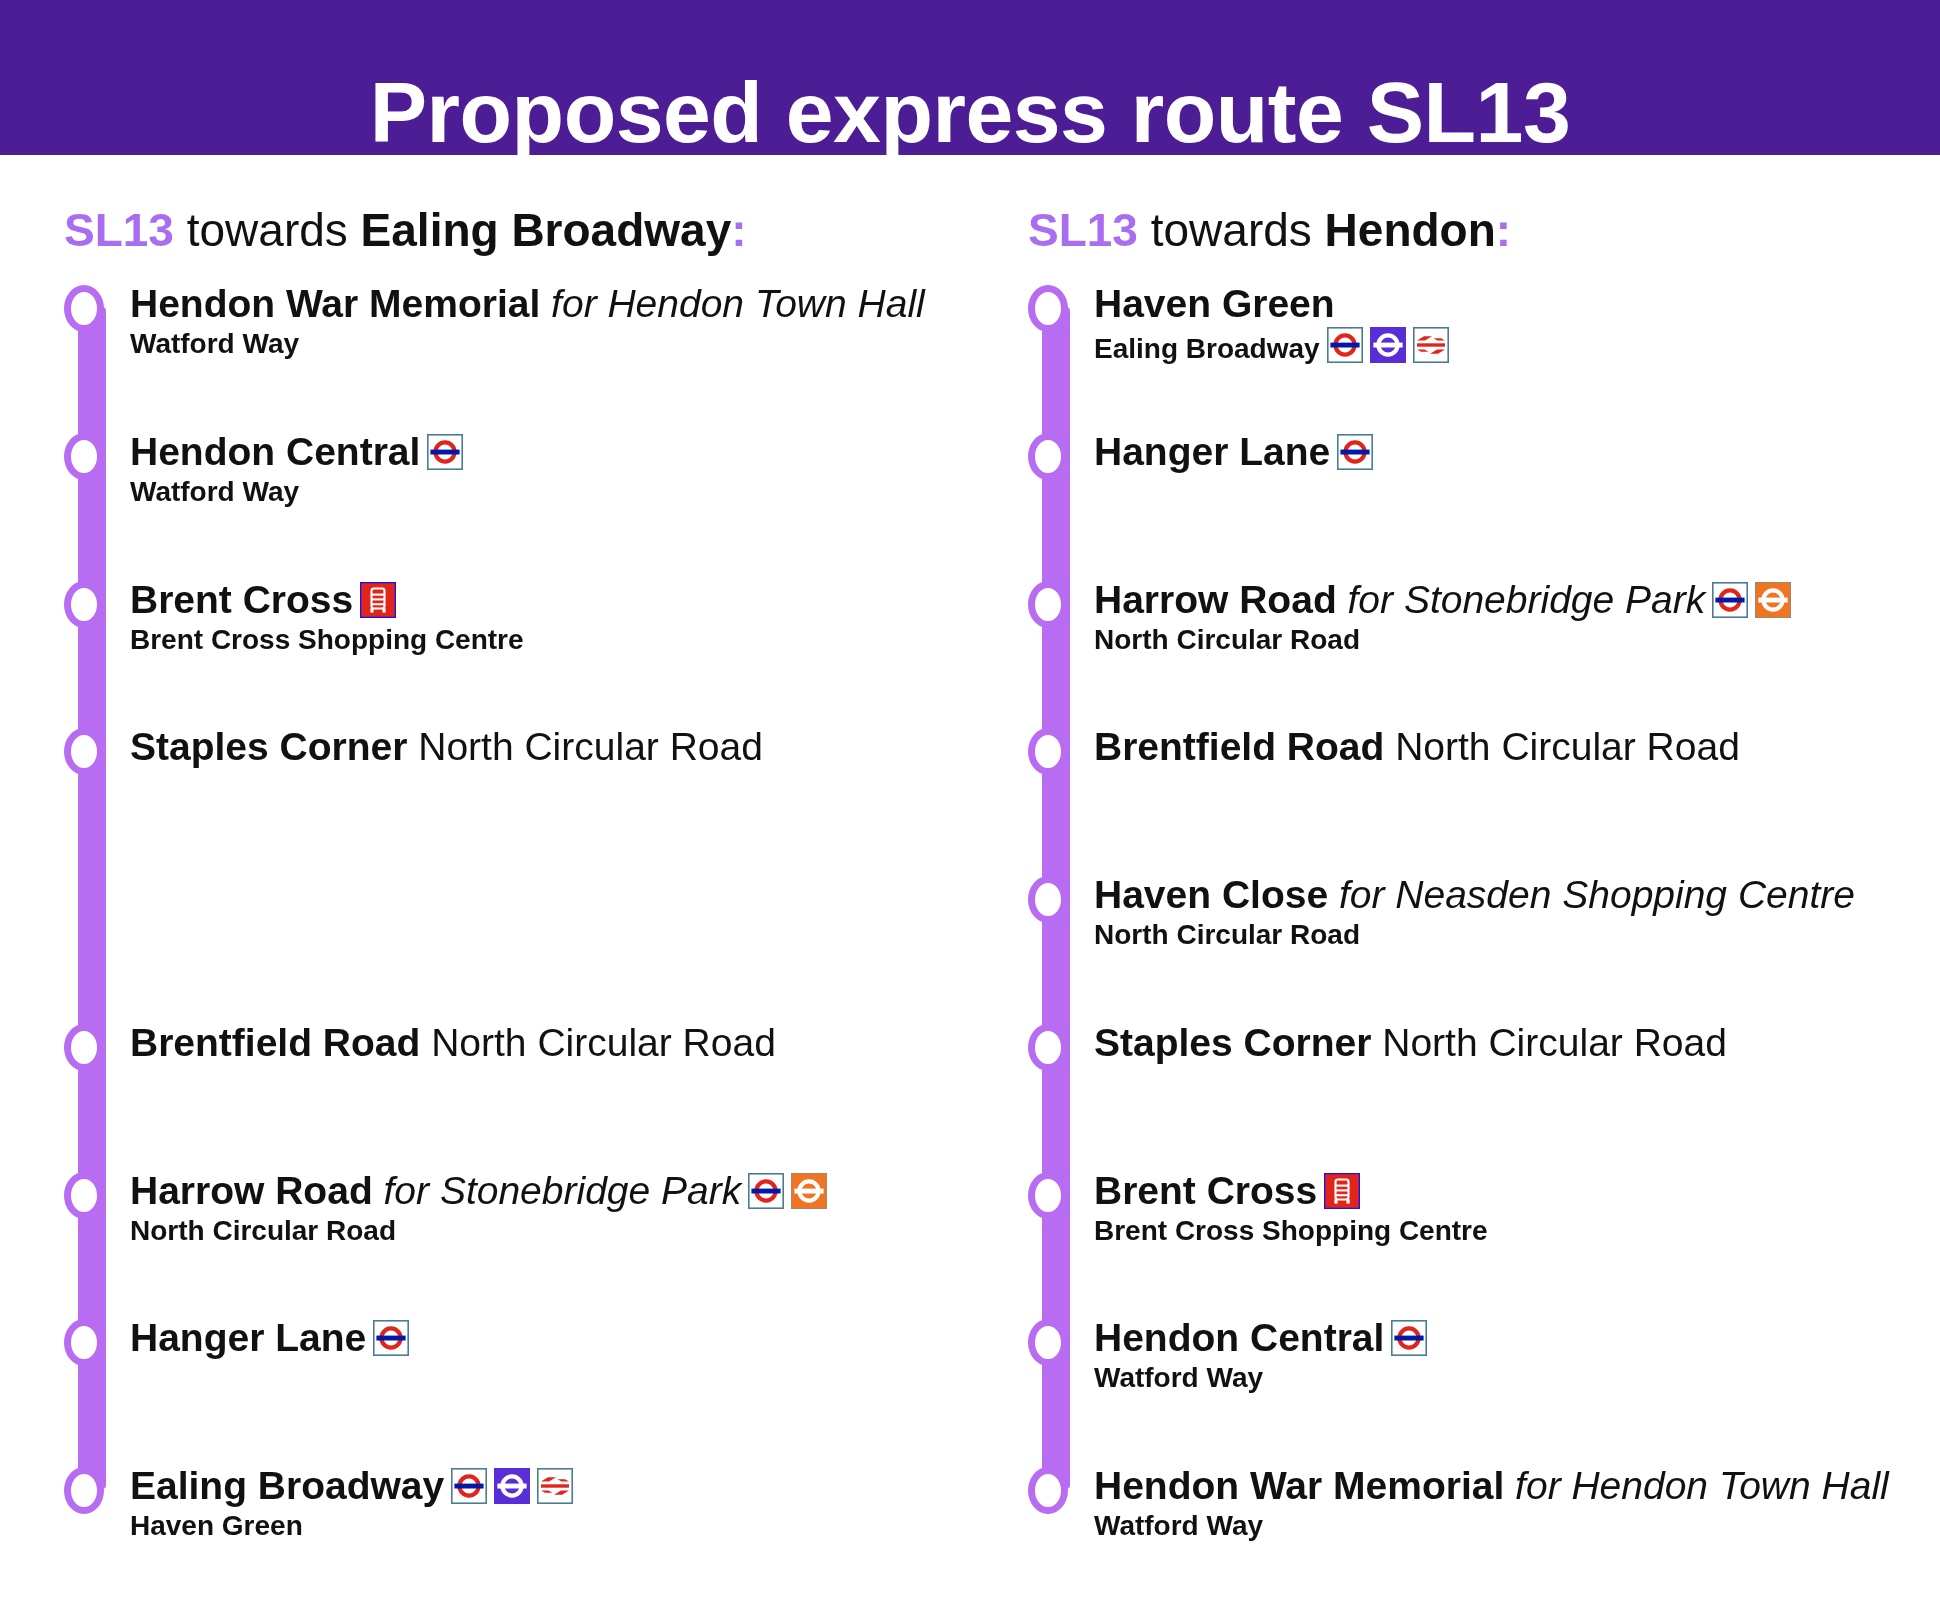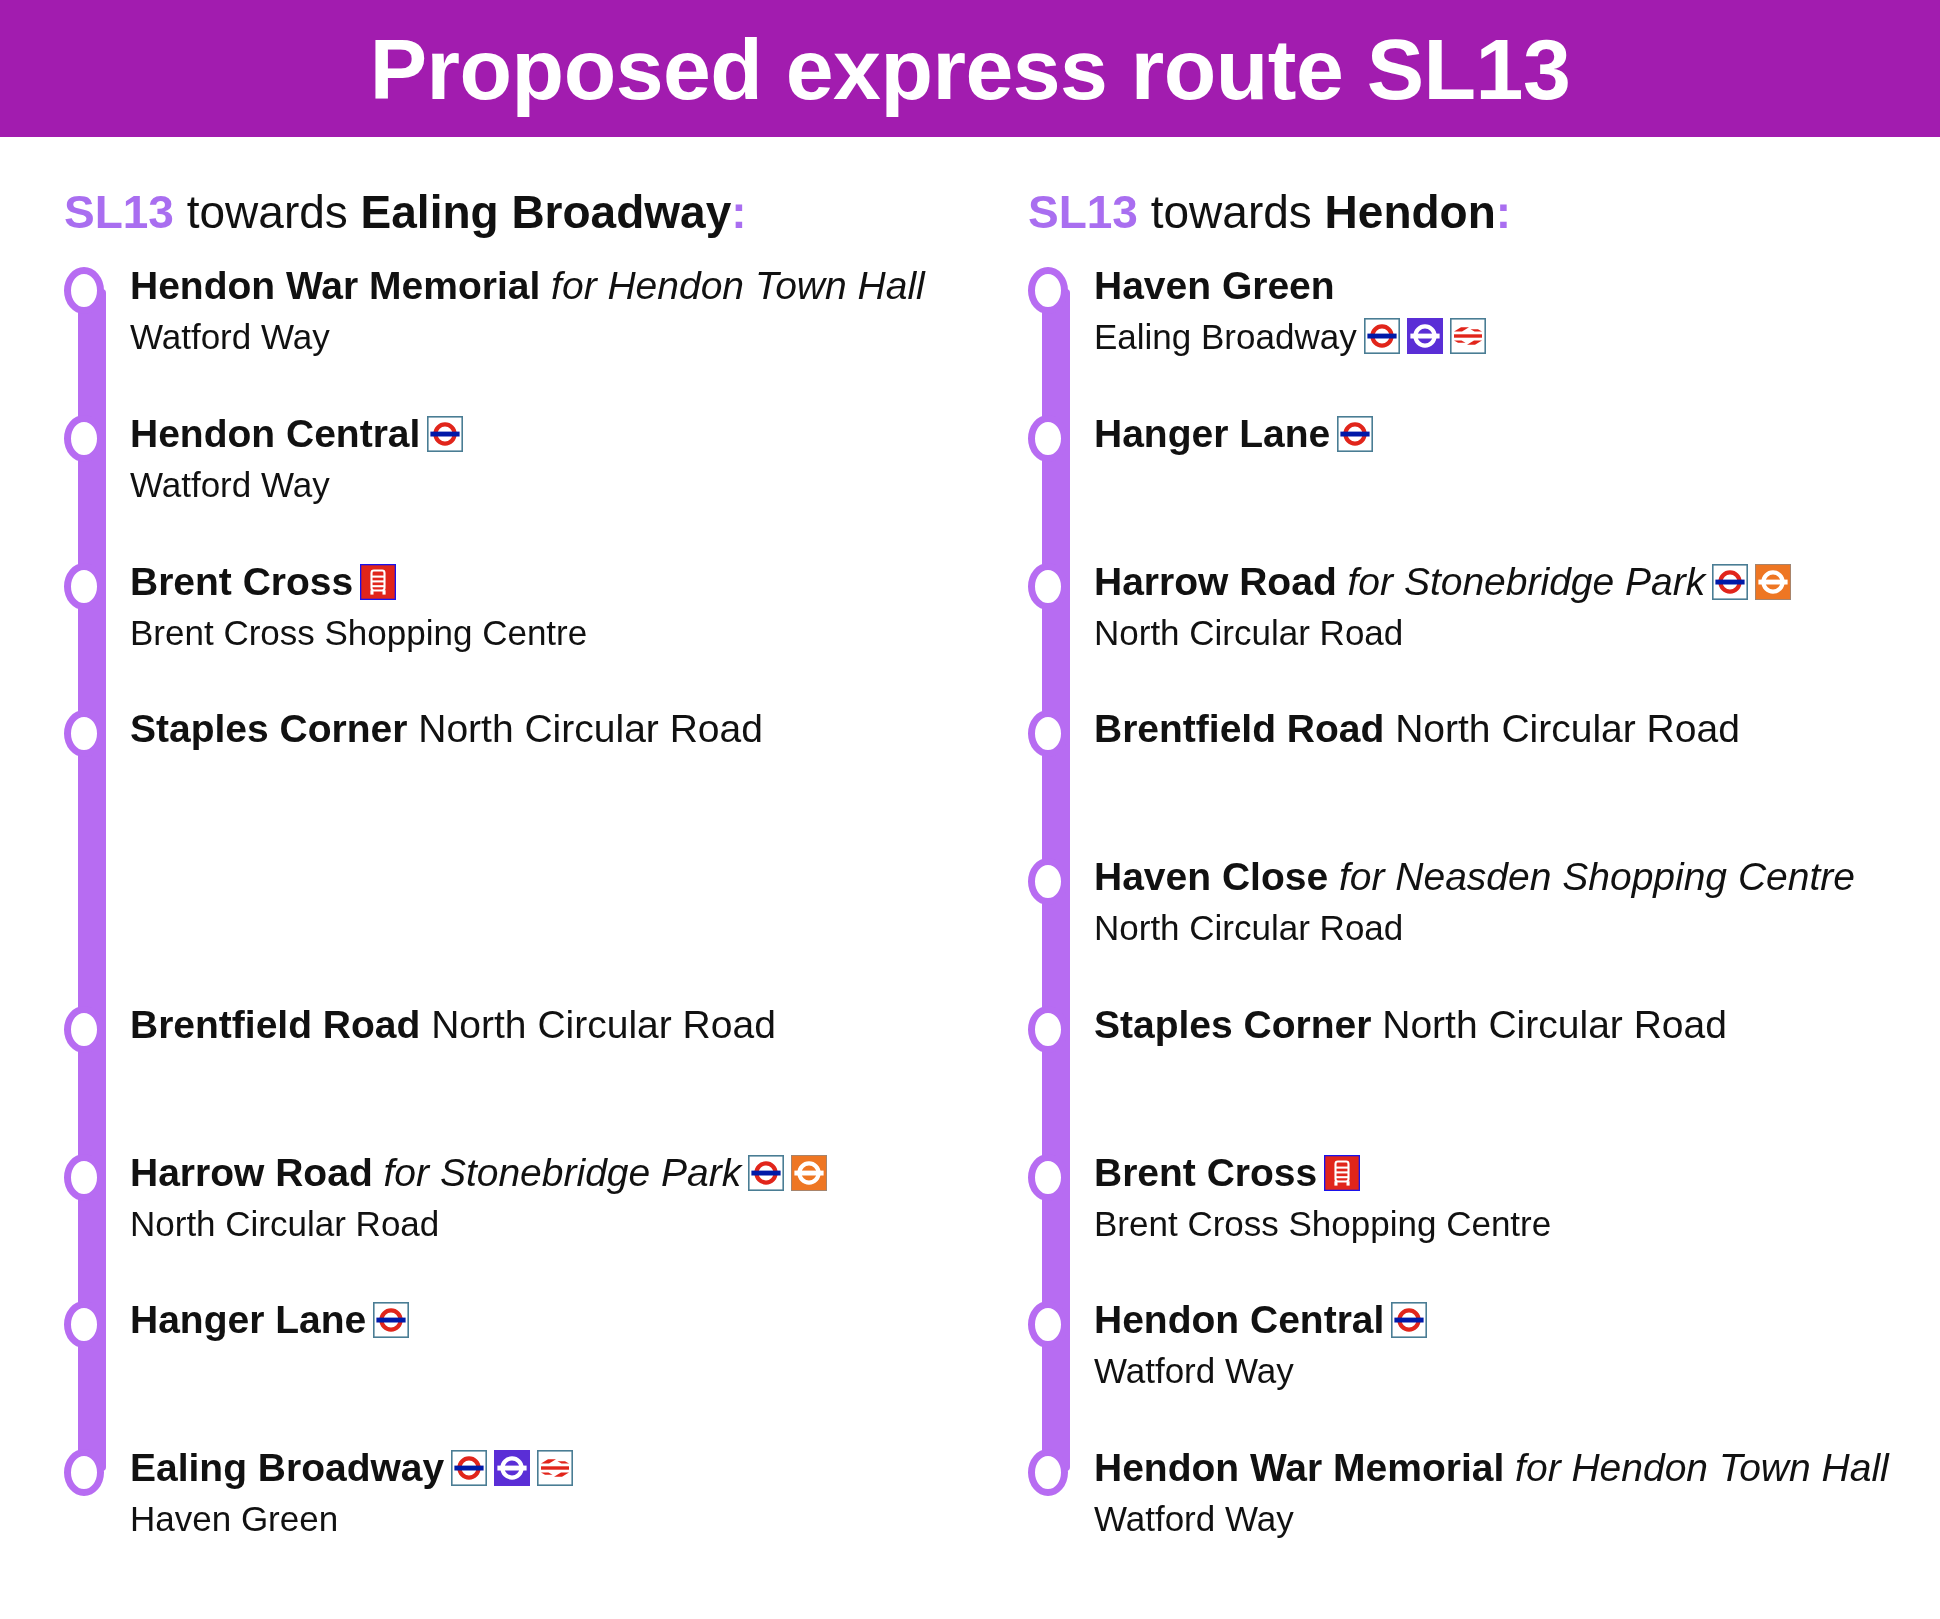--- a/index.html
+++ b/index.html
@@ -4,23 +4,23 @@
 <style>
   html,body{margin:0;padding:0;}
   body{
     width:1940px;height:1619px;
     background:#ffffff;
     font-family:"Liberation Sans",sans-serif;
     overflow:hidden;
   }
   .banner{
     width:100%;
-    height:137px;
-    background:#a21caf;
-    display:flex;align-items:center;justify-content:center;
+    height:155px;
+    background:#4c1d95;
+    display:flex;align-items:flex-end;justify-content:center;
     box-sizing:border-box;
   }
   .banner-title{
     color:#ffffff;
     font-size:86px;
     font-weight:bold;
     letter-spacing:-0.5px;
     line-height:1;
     white-space:nowrap;
   }
@@ -81,26 +81,25 @@
   }
   .stop-line{
     font-size:39px;
     line-height:1.18;
     color:#111111;
     display:block;
   }
   .stop-name{font-weight:bold;}
   .stop-for{font-style:italic;font-weight:normal;}
   .stop-sub{
-    font-size:35px;
+    font-size:28px;
     line-height:1.18;
-    font-weight:normal;
+    font-weight:bold;
     color:#111111;
     display:block;
-    margin-top:7px;
   }
 
   
   .ico{
     display:inline-block;
     vertical-align:-5px;
     width:36px;height:36px;
     margin-left:7px;
     box-sizing:border-box;
   }

